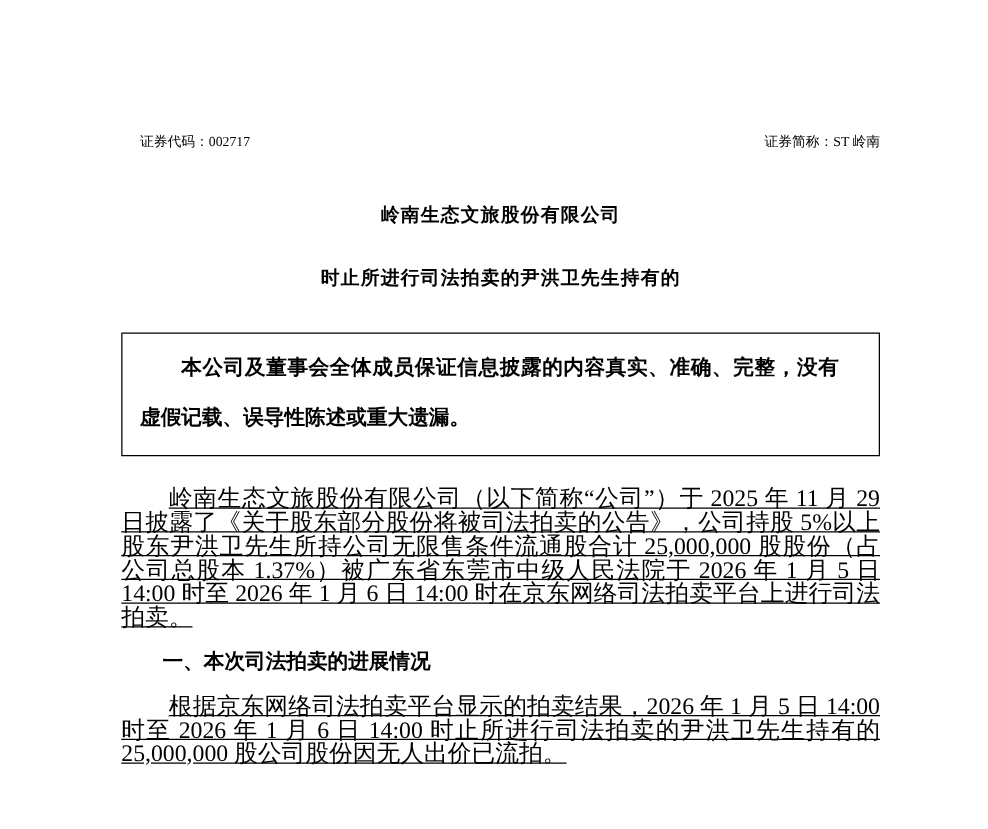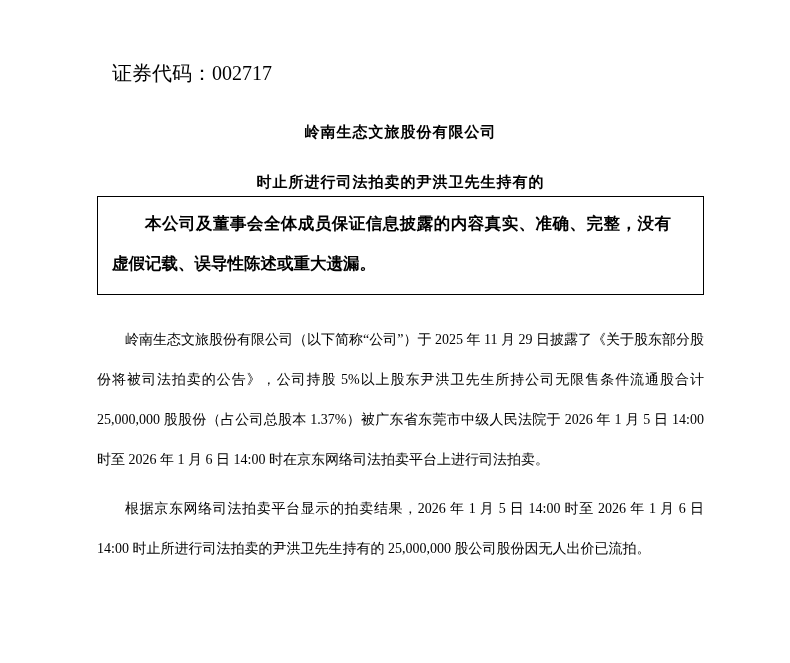--- a/index.html
+++ b/index.html
@@ -17,83 +17,87 @@
     background: #ffffff;
     position: relative;
   }
   .content {
     position: absolute;
     left: 97px;
     top: 0;
     width: 607px;
   }
   .header-row {
-    margin-top: 63px;
+    margin-top: 104px;
     display: flex;
     justify-content: space-between;
     align-items: flex-end;
-    font-size: 20px;
+    font-size: 11px;
     line-height: 20px;
     padding-left: 15px;
   }
   .title {
     font-family: "Liberation Sans", "DejaVu Sans", sans-serif;
     font-weight: bold;
     font-size: 15px;
     text-align: center;
     letter-spacing: 1px;
   }
   .title-1 { margin-top: 35px; line-height: 28px; }
   .title-2 { margin-top: 22px; line-height: 28px; }
   .disclaimer-box {
+    margin-top: 29px;
     border: 1.5px solid #000000;
     padding: 7px 32px 10px 14px;
     min-height: 80px;
   }
   .disclaimer-text {
     font-weight: bold;
     font-size: 16.5px;
     line-height: 40px;
     text-indent: 2em;
     text-align: justify;
   }
   .para {
-    font-size: 14px;
-    line-height: 40px;
+    font-size: 19px;
+    line-height: 19px;
     text-indent: 2em;
     text-align: justify;
+    text-decoration: underline;
   }
   .para-1 { margin-top: 25px; }
   .section-heading {
     font-family: "Liberation Sans", "DejaVu Sans", sans-serif;
     font-weight: bold;
     font-size: 16.5px;
     line-height: 33.5px;
     text-indent: 2em;
     margin-top: 9px;
   }
   .para-2 { margin-top: 9px; }
 </style>
 </head>
 <body>
 
 <div class="page">
   <div class="content">
 
     <div class="header-row">
       <span>证券代码：002717</span>
+      <span>证券简称：ST 岭南</span>
     </div>
 
     <div class="title title-1">岭南生态文旅股份有限公司</div>
 
     <div class="title title-2">时止所进行司法拍卖的尹洪卫先生持有的</div>
 
     <div class="disclaimer-box">
       <p class="disclaimer-text">本公司及董事会全体成员保证信息披露的内容真实、准确、完整，没有虚假记载、误导性陈述或重大遗漏。</p>
     </div>
 
     <p class="para para-1">岭南生态文旅股份有限公司（以下简称“公司”）于 2025 年 11 月 29 日披露了《关于股东部分股份将被司法拍卖的公告》，公司持股 5%以上股东尹洪卫先生所持公司无限售条件流通股合计 25,000,000 股股份（占公司总股本 1.37%）被广东省东莞市中级人民法院于 2026 年 1 月 5 日 14:00 时至 2026 年 1 月 6 日 14:00 时在京东网络司法拍卖平台上进行司法拍卖。</p>
 
+    <h2 class="section-heading">一、本次司法拍卖的进展情况</h2>
 
     <p class="para para-2">根据京东网络司法拍卖平台显示的拍卖结果，2026 年 1 月 5 日 14:00 时至 2026 年 1 月 6 日 14:00 时止所进行司法拍卖的尹洪卫先生持有的 25,000,000 股公司股份因无人出价已流拍。</p>
 
   </div>
 </div>
 
 </body></html>

